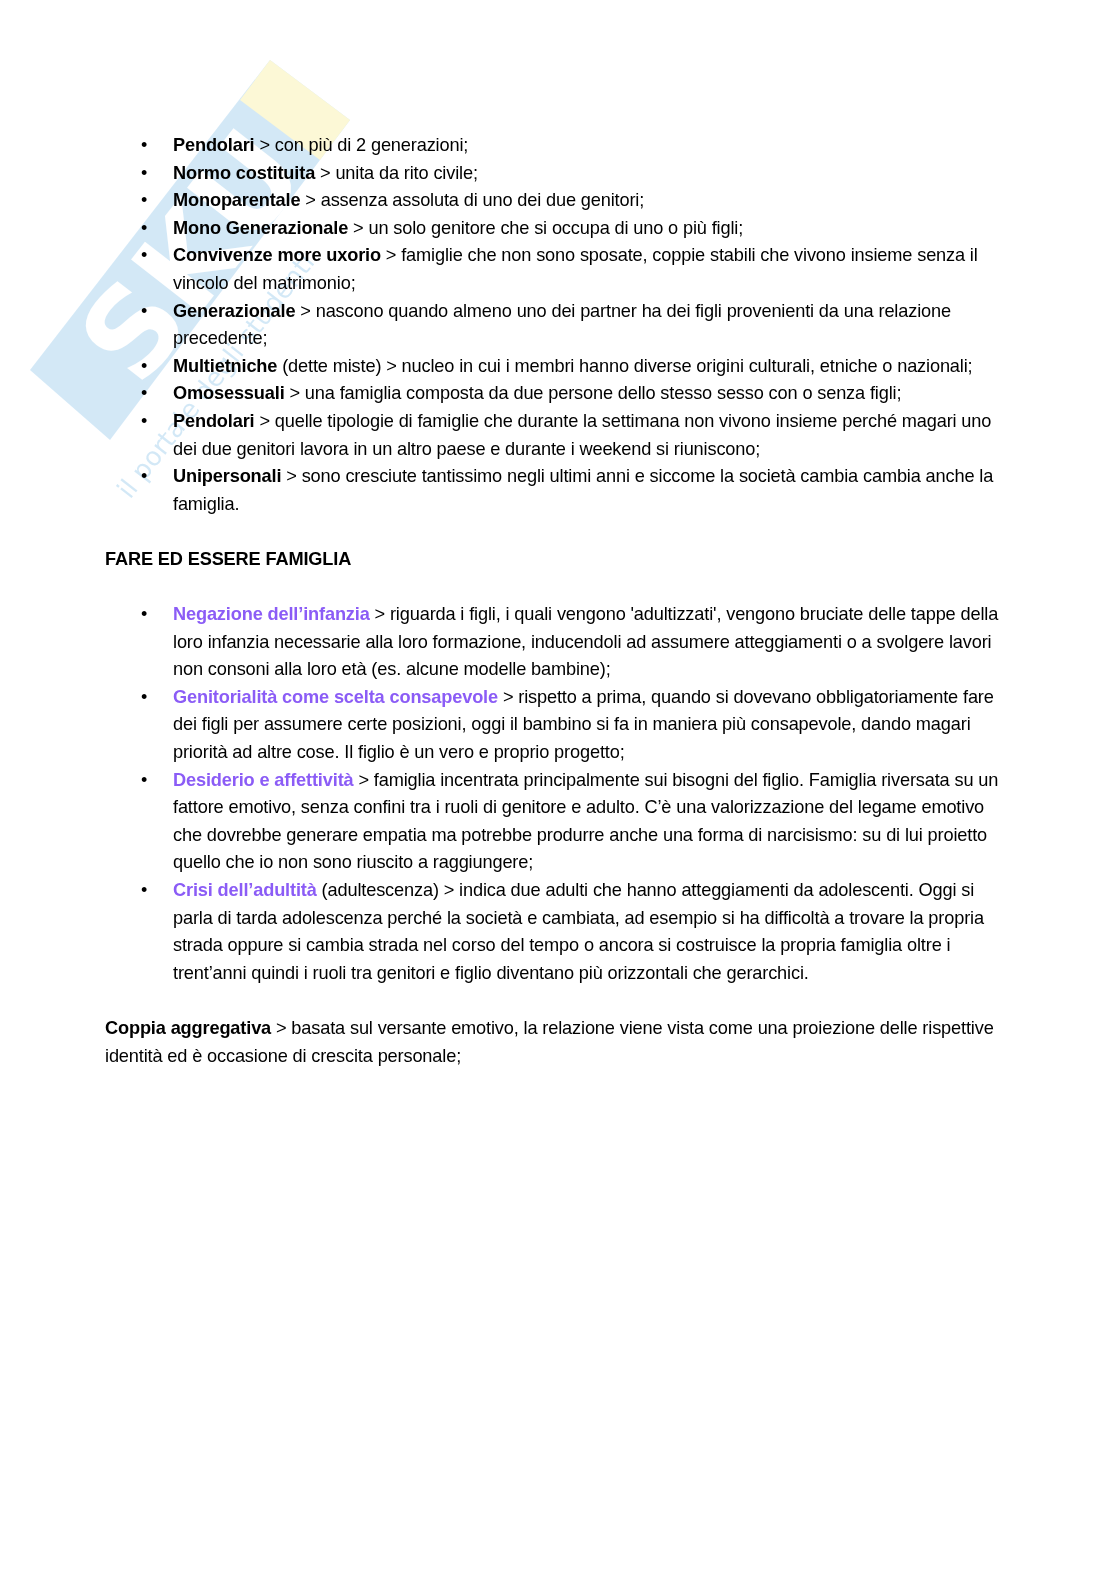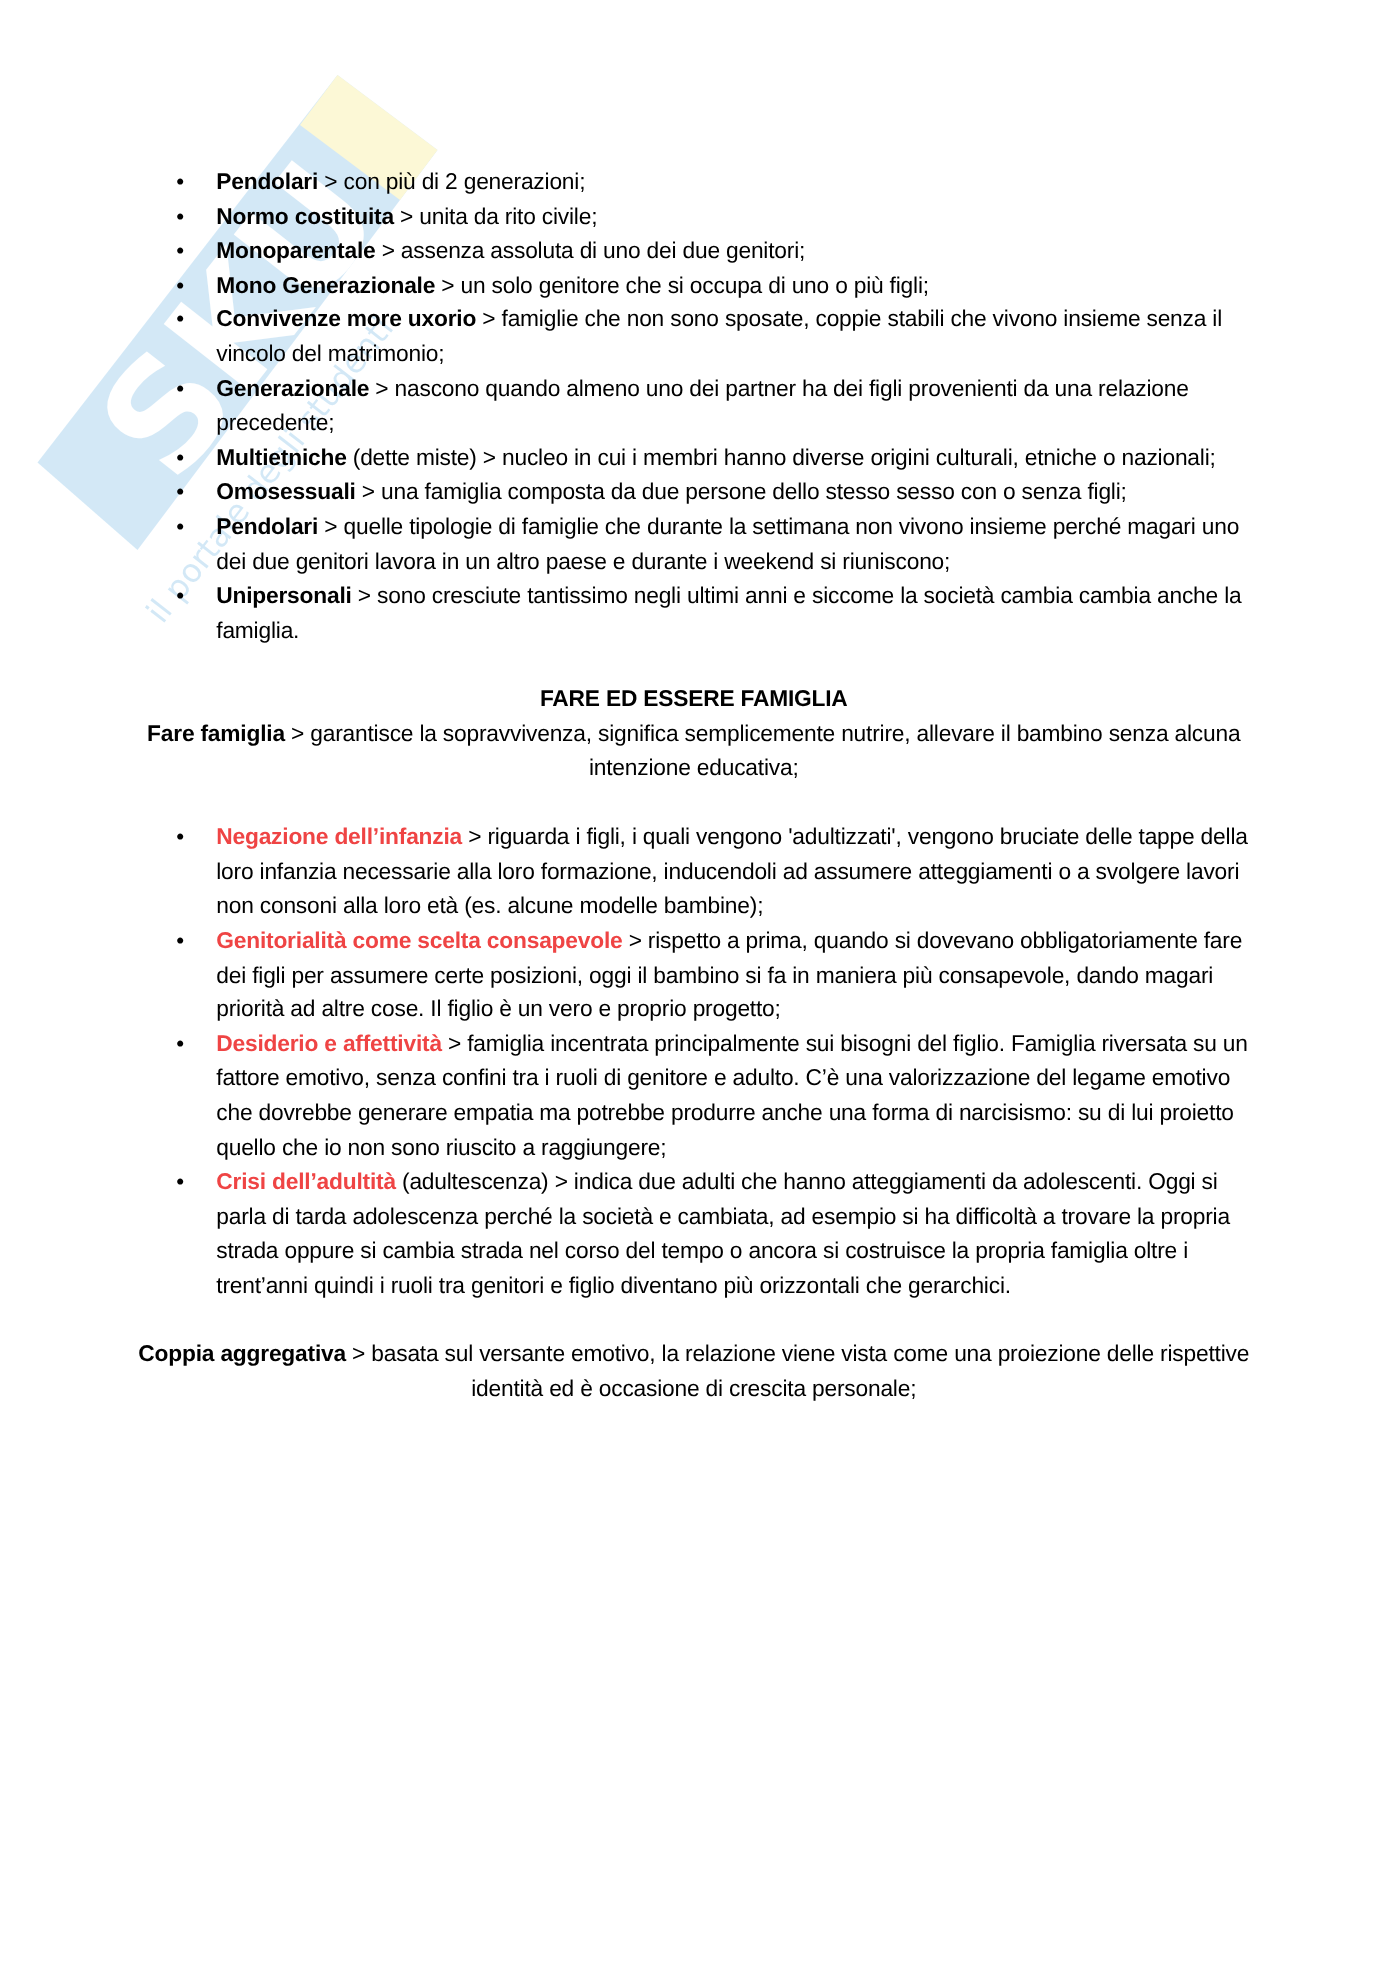--- a/index.html
+++ b/index.html
@@ -6,23 +6,23 @@
   body { width: 1116px; height: 1579px; position: relative; overflow: hidden;
          font-family: "Liberation Sans", "DejaVu Sans", sans-serif; color: #000; }
   .watermark { position: absolute; left: 20px; top: 40px; width: 470px; height: 470px;
                pointer-events: none; opacity: 0.22; }
   .page { position: absolute; left: 105px; top: 132px; width: 900px;
           font-size: 18.2px; line-height: 27.6px; letter-spacing: -0.15px; }
   ul { list-style: none; margin: 0; padding: 0; }
   li { position: relative; padding-left: 68px; }
   li .bullet { position: absolute; left: 36px; top: 0; font-size: 18px; }
   .b { font-weight: bold; }
-  .g { font-weight: bold; color: #ef4444; }
+  .g { font-weight: bold; color: #8b5cf6; }
   .heading { font-weight: bold; margin: 0; }
-  p { margin: 0; text-align: center; }
+  p { margin: 0; }
   .gap { height: 27.6px; }
 </style>
 </head>
 <body>
 
 <div class="watermark">
   <svg width="470" height="470" viewBox="0 0 470 470">
     <polygon points="10,330 250,20 330,80 90,400" fill="#3a9ad9"></polygon>
     <polygon points="250,20 330,80 300,120 220,60" fill="#f3e04a"></polygon>
     <text x="120" y="350" font-size="120" font-weight="bold" fill="#ffffff" transform="rotate(-52 120 350)" font-family="DejaVu Sans, sans-serif">SKU</text>
@@ -41,21 +41,20 @@
     <li><span class="bullet">•</span><span class="b">Generazionale</span><span> &gt; nascono quando almeno uno dei partner ha dei figli provenienti da una relazione precedente;</span></li>
     <li><span class="bullet">•</span><span class="b">Multietniche</span><span> (dette miste)</span><span> &gt; nucleo in cui i membri hanno diverse origini culturali, etniche o nazionali;</span></li>
     <li><span class="bullet">•</span><span class="b">Omosessuali</span><span> &gt; una famiglia composta da due persone dello stesso sesso con o senza figli;</span></li>
     <li><span class="bullet">•</span><span class="b">Pendolari</span><span> &gt; quelle tipologie di famiglie che durante la settimana non vivono insieme perché magari uno dei due genitori lavora in un altro paese e durante i weekend si riuniscono;</span></li>
     <li><span class="bullet">•</span><span class="b">Unipersonali</span><span> &gt; sono cresciute tantissimo negli ultimi anni e siccome la società cambia cambia anche la famiglia.</span></li>
   </ul>
 
   <div class="gap"></div>
 
   <p class="heading">FARE ED ESSERE FAMIGLIA</p>
-  <p><span class="b">Fare famiglia</span><span> &gt; garantisce la sopravvivenza, significa semplicemente nutrire, allevare il bambino senza alcuna intenzione educativa;</span></p>
 
   <div class="gap"></div>
 
   <ul>
     <li><span class="bullet">•</span><span class="g">Negazione dell’infanzia</span><span> &gt; riguarda i figli, i quali vengono 'adultizzati', vengono bruciate delle tappe della loro infanzia necessarie alla loro formazione, inducendoli ad assumere atteggiamenti o a svolgere lavori non consoni alla loro età (es. alcune modelle bambine);</span></li>
     <li><span class="bullet">•</span><span class="g">Genitorialità come scelta consapevole</span><span> &gt; rispetto a prima, quando si dovevano obbligatoriamente fare dei figli per assumere certe posizioni, oggi il bambino si fa in maniera più consapevole, dando magari priorità ad altre cose. Il figlio è un vero e proprio progetto;</span></li>
     <li><span class="bullet">•</span><span class="g">Desiderio e affettività</span><span> &gt; famiglia incentrata principalmente sui bisogni del figlio. Famiglia riversata su un fattore emotivo, senza confini tra i ruoli di genitore e adulto. C’è una valorizzazione del legame emotivo che dovrebbe generare empatia ma potrebbe produrre anche una forma di narcisismo: su di lui proietto quello che io non sono riuscito a raggiungere;</span></li>
     <li><span class="bullet">•</span><span class="g">Crisi dell’adultità</span><span> (adultescenza)</span><span> &gt; indica due adulti che hanno atteggiamenti da adolescenti. Oggi si parla di tarda adolescenza perché la società e cambiata, ad esempio si ha difficoltà a trovare la propria strada oppure si cambia strada nel corso del tempo o ancora si costruisce la propria famiglia oltre i trent’anni quindi i ruoli tra genitori e figlio diventano più orizzontali che gerarchici.</span></li>
   </ul>
 

